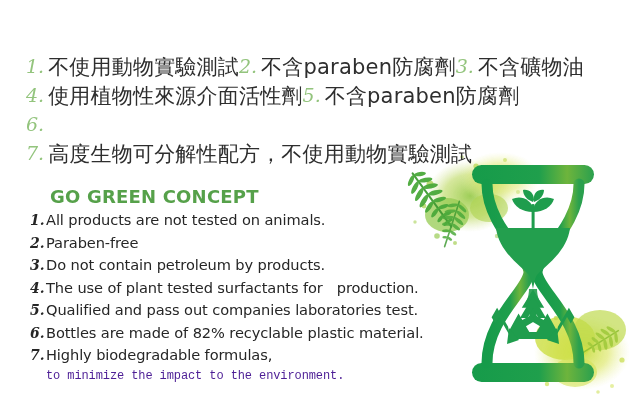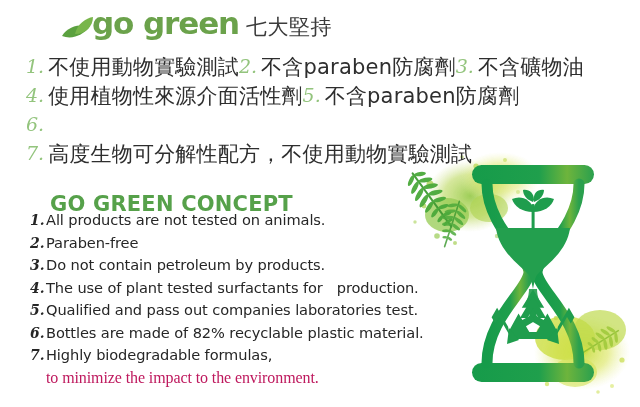--- a/index.html
+++ b/index.html
@@ -68,24 +68,24 @@
   .cn-txt{
     font-family:"DejaVu Sans","Liberation Sans",sans-serif;
     font-size:21px;
     color:#2e2e2e;
     letter-spacing:0.2px;
   }
   .cn-gap{width:10px;display:inline-block;}
 
   
   #en-head{
-    position:absolute;left:50px;top:192px;
+    position:absolute;left:50px;top:186px;
     font-family:"DejaVu Sans","Liberation Sans",sans-serif;
     font-weight:bold;
-    font-size:21px;
+    font-size:18px;
     color:#56a14a;
     letter-spacing:0.2px;
   }
   #en-list{
     position:absolute;left:30px;top:211px;
     width:420px;
   }
   .en-line{
     display:flex;
     align-items:baseline;
@@ -100,22 +100,22 @@
     text-align:left;
   }
   .en-txt{
     font-family:"DejaVu Sans","Liberation Sans",sans-serif;
     font-size:14.6px;
     color:#262626;
     letter-spacing:-0.1px;
   }
   .en-cont{
     margin-left:16px;
-    font-family:Liberation Serif, serif;
-    font-size:16px;color:#be185d;
+    font-family:Liberation Mono, monospace;
+    font-size:12px;color:#4c1d95;
     letter-spacing:-0.1px;
   }
   .sp-gap{display:inline-block;width:14px;}
 </style>
 </head>
 <body>
 
 <div id="poster">
 
   <svg id="art" viewBox="0 0 640 407" width="640" height="407" xmlns="http://www.w3.org/2000/svg">
@@ -265,30 +265,20 @@
     <g fill="#1f9d4d" stroke="none">
       <path d="M533 296 l13 22 l-7.5 0 l0 0 l-5.5 -9.5 l-5.5 9.5 l-7.5 0 Z"></path>
       <path d="M510 336 l-11 -19 l-3.8 6.5 l-3.6 -6.2 l5.5 -9.5 l11 19 Z"></path>
       <path d="M556 336 l11 -19 l3.8 6.5 l3.6 -6.2 l-5.5 -9.5 l-11 19 Z"></path>
       <path d="M512 332 h42 v7 h-42 z"></path>
       <path d="M509 328 l10 12 l-12 4 Z"></path>
       <path d="M557 328 l-10 12 l12 4 Z"></path>
     </g>
   </svg>
 
-  <div id="logo-row">
-    <div id="logo-leaves">
-      <svg viewBox="0 0 34 30" width="34" height="30" xmlns="http://www.w3.org/2000/svg">
-        <path d="M2 22 C8 12 20 10 30 12 C24 21 12 26 2 22 Z" fill="#5ba13f"></path>
-        <path d="M15 20 C17 10 26 4 33 3 C33 12 26 20 15 20 Z" fill="#79b64b"></path>
-      </svg>
-    </div>
-    <span id="logo-text">go green</span>
-    <span id="logo-cn">七大堅持</span>
-  </div>
 
   <div id="cn-list">
 
     <div class="cn-line">
       <span class="cn-num">1.</span>
       <span class="cn-txt">不使用動物實驗測試</span>
       <span class="cn-gap"></span>
       <span class="cn-num">2.</span>
       <span class="cn-txt">不含paraben防腐劑</span>
       <span class="cn-gap"></span>

